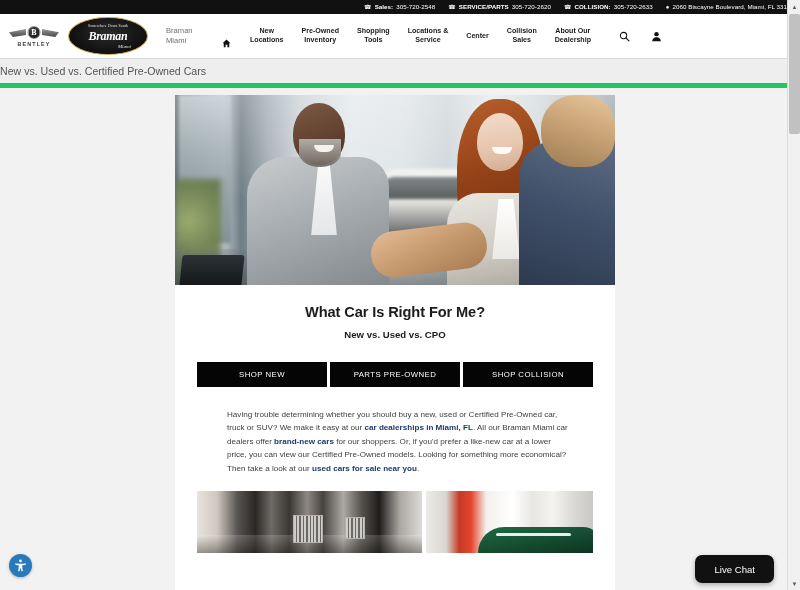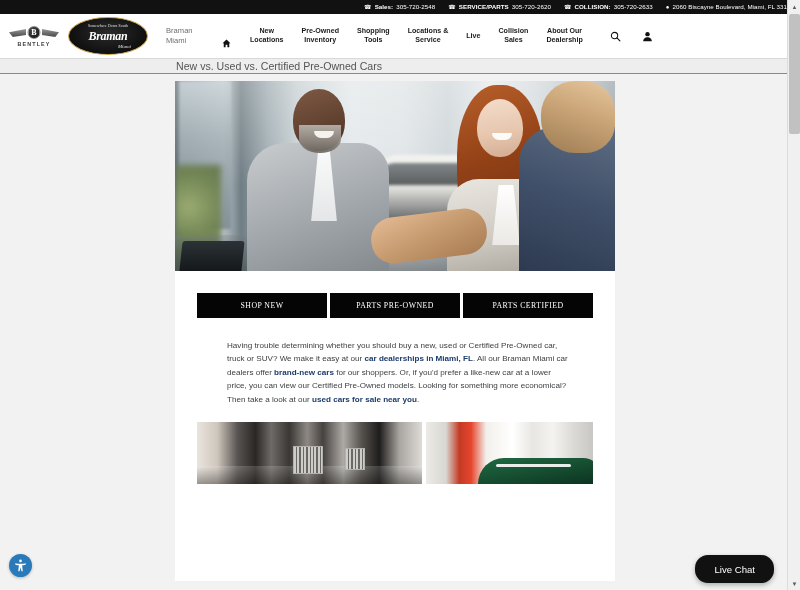--- a/index.html
+++ b/index.html
@@ -203,26 +203,25 @@
     width: 12px;
     height: 12px;
     display: flex;
     align-items: center;
     justify-content: center;
     cursor: pointer;
   }
 
   
   .breadcrumb-band {
-    height: 15px;
+    height: 29px;
     background: #eeeeee;
     display: flex;
     align-items: center;
-    padding-left: 176px;
-    border-bottom: 1px solid #22c55e;
+    border-bottom: 5px solid #22c55e;
   }
   .breadcrumb-title {
     font-size: 10.6px;
     color: #555555;
     font-weight: normal;
   }
 
   
   .content-wrap {
     background: #f2f2f2;
@@ -434,21 +433,21 @@
     height: 25px;
     background: #050505;
     color: #ffffff;
     font-size: 7.8px;
     letter-spacing: 0.45px;
     display: flex;
     align-items: center;
     justify-content: center;
     cursor: pointer;
     border: none;
-    font-family: Liberation Serif, serif;
+    font-family: Liberation Sans, sans-serif;
   }
 
   
   .body-copy {
     padding: 21px 47px 0 52px;
   }
   .body-copy p {
     font-size: 8.1px;
     line-height: 13.4px;
     color: #3d4043;
@@ -543,21 +542,21 @@
     cursor: pointer;
     box-shadow: 0 1px 3px rgba(0,0,0,0.25);
   }
 
   .live-chat {
     position: absolute;
     right: 26px;
     bottom: 7px;
     height: 28px;
     padding: 0 19px;
-    border-radius: 13px;
+    border-radius: 7px;
     background: #111111;
     color: #ffffff;
     font-size: 9.6px;
     display: flex;
     align-items: center;
     justify-content: center;
     cursor: pointer;
     box-shadow: 0 2px 5px rgba(0,0,0,0.3);
   }
 
@@ -644,21 +643,21 @@
         </span>
       </div>
       <div class="nav-item">New
 Locations</div>
       <div class="nav-item">Pre-Owned
 Inventory</div>
       <div class="nav-item">Shopping
 Tools</div>
       <div class="nav-item">Locations &amp;
 Service</div>
-      <div class="nav-item">Live</div>
+      <div class="nav-item">Center</div>
       <div class="nav-item">Collision
 Sales</div>
       <div class="nav-item">About Our
 Dealership</div>
 
       <div class="nav-icons">
         <div class="icon-btn">
           <svg viewBox="0 0 16 16" width="11" height="11">
             <circle cx="6.6" cy="6.6" r="4.6" fill="none" stroke="#111" stroke-width="1.5"></circle>
             <line x1="10.1" y1="10.1" x2="14.4" y2="14.4" stroke="#111" stroke-width="1.6" stroke-linecap="round"></line>
@@ -696,25 +695,29 @@
         <div class="person-b-body"></div>
         <div class="person-b-top"></div>
         <div class="person-b-face"></div>
         <div class="person-b-smile"></div>
         <div class="person-c-body"></div>
         <div class="person-c-head"></div>
         <div class="handshake"></div>
         <div class="hero-laptop"></div>
       </div>
 
+      <div class="headings">
+        <div class="h1">What Car Is Right For Me?</div>
+        <div class="h2">New vs. Used vs. CPO</div>
+      </div>
 
       <div class="cta-row">
         <button class="cta-btn">SHOP NEW</button>
         <button class="cta-btn">PARTS PRE-OWNED</button>
-        <button class="cta-btn">PARTS CERTIFIED</button>
+        <button class="cta-btn">SHOP COLLISION</button>
       </div>
 
       <div class="body-copy">
         <p><span>Having trouble determining whether you should buy a new, used or Certified Pre-Owned car, truck or SUV? We make it easy at our </span><a>car dealerships in Miami, FL</a><span>. All our Braman Miami car dealers offer </span><a>brand-new cars</a><span> for our shoppers. Or, if you'd prefer a like-new car at a lower price, you can view our Certified Pre-Owned models. Looking for something more economical? Then take a look at our </span><a>used cars for sale near you</a><span>.</span></p>
 
       </div>
 
       <div class="img-row">
         <div class="img-tile left">
           <div class="showroom-a"></div>

